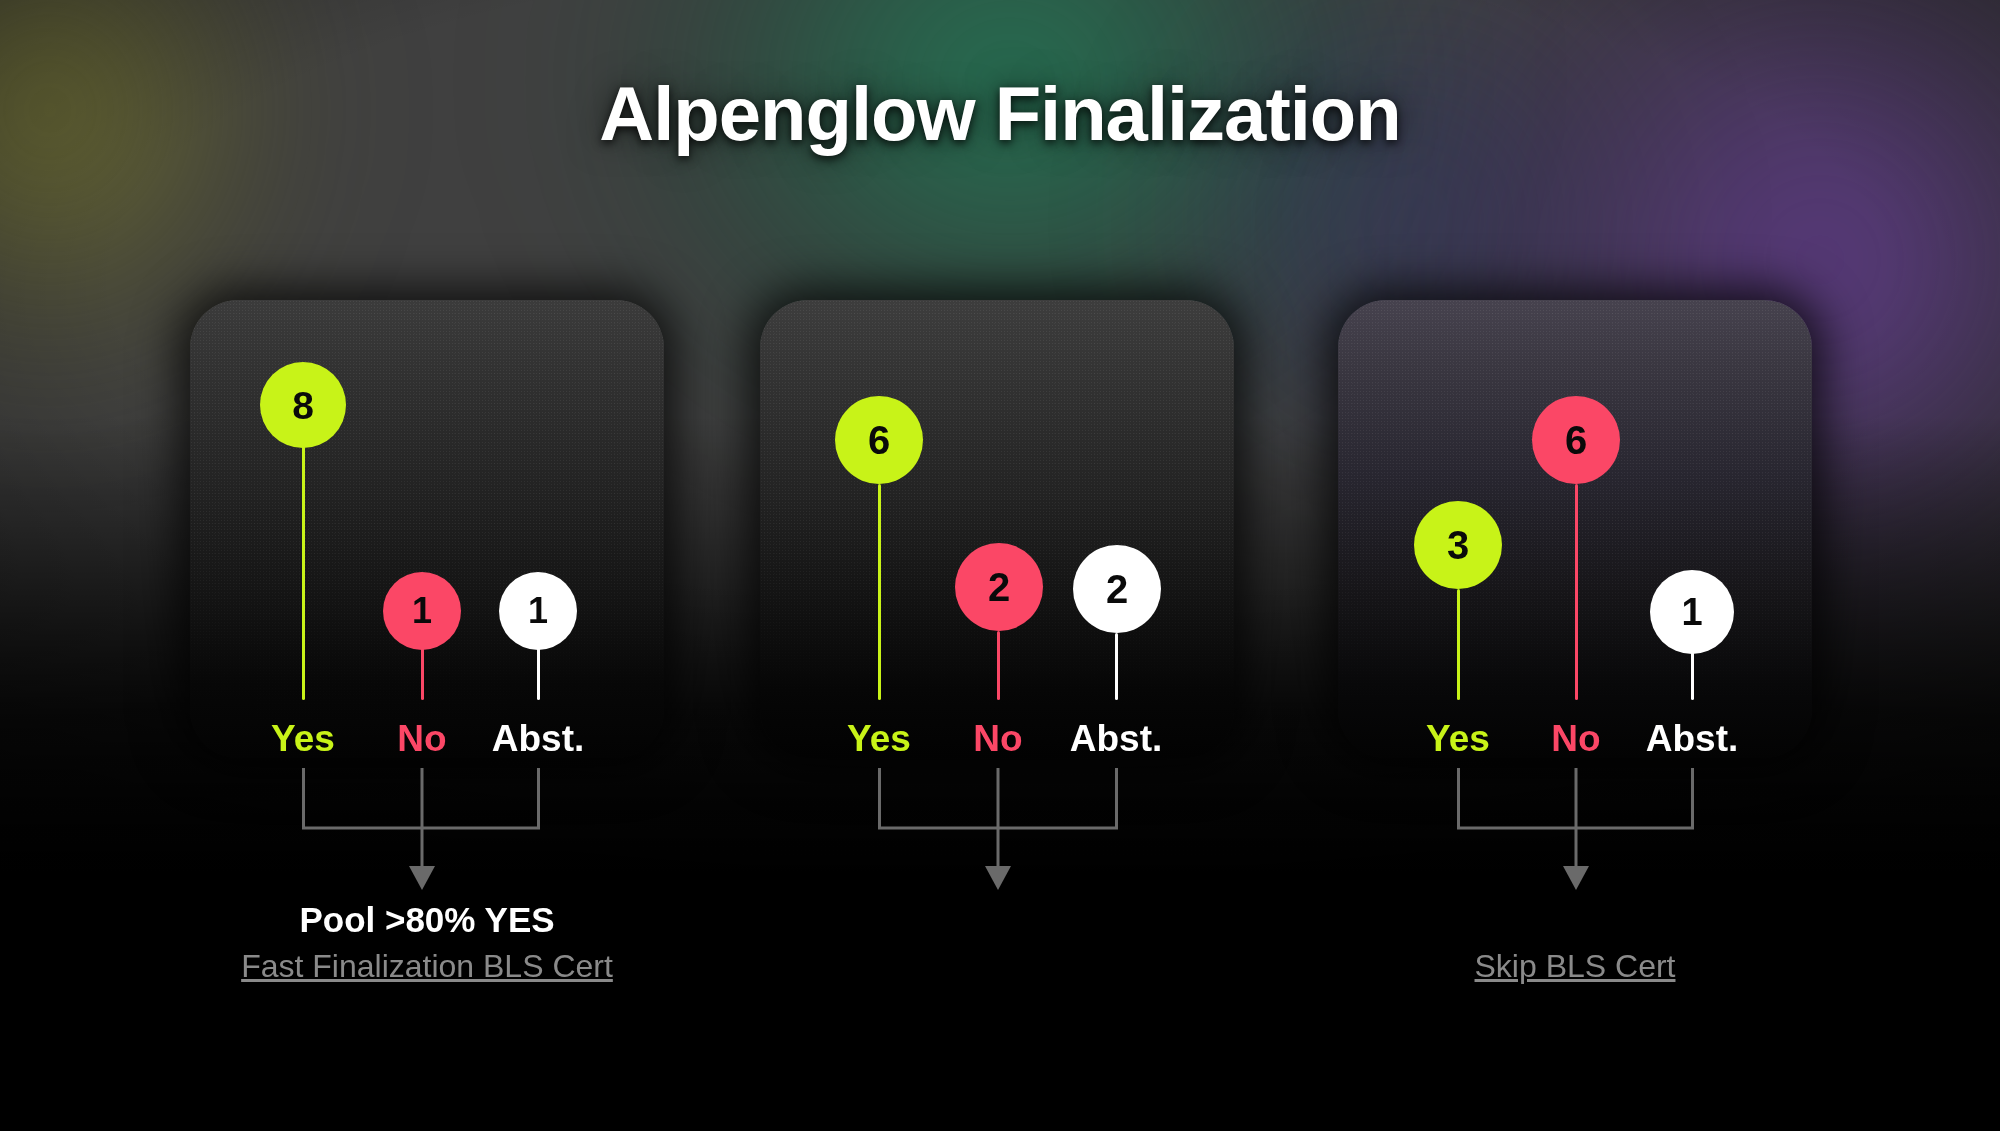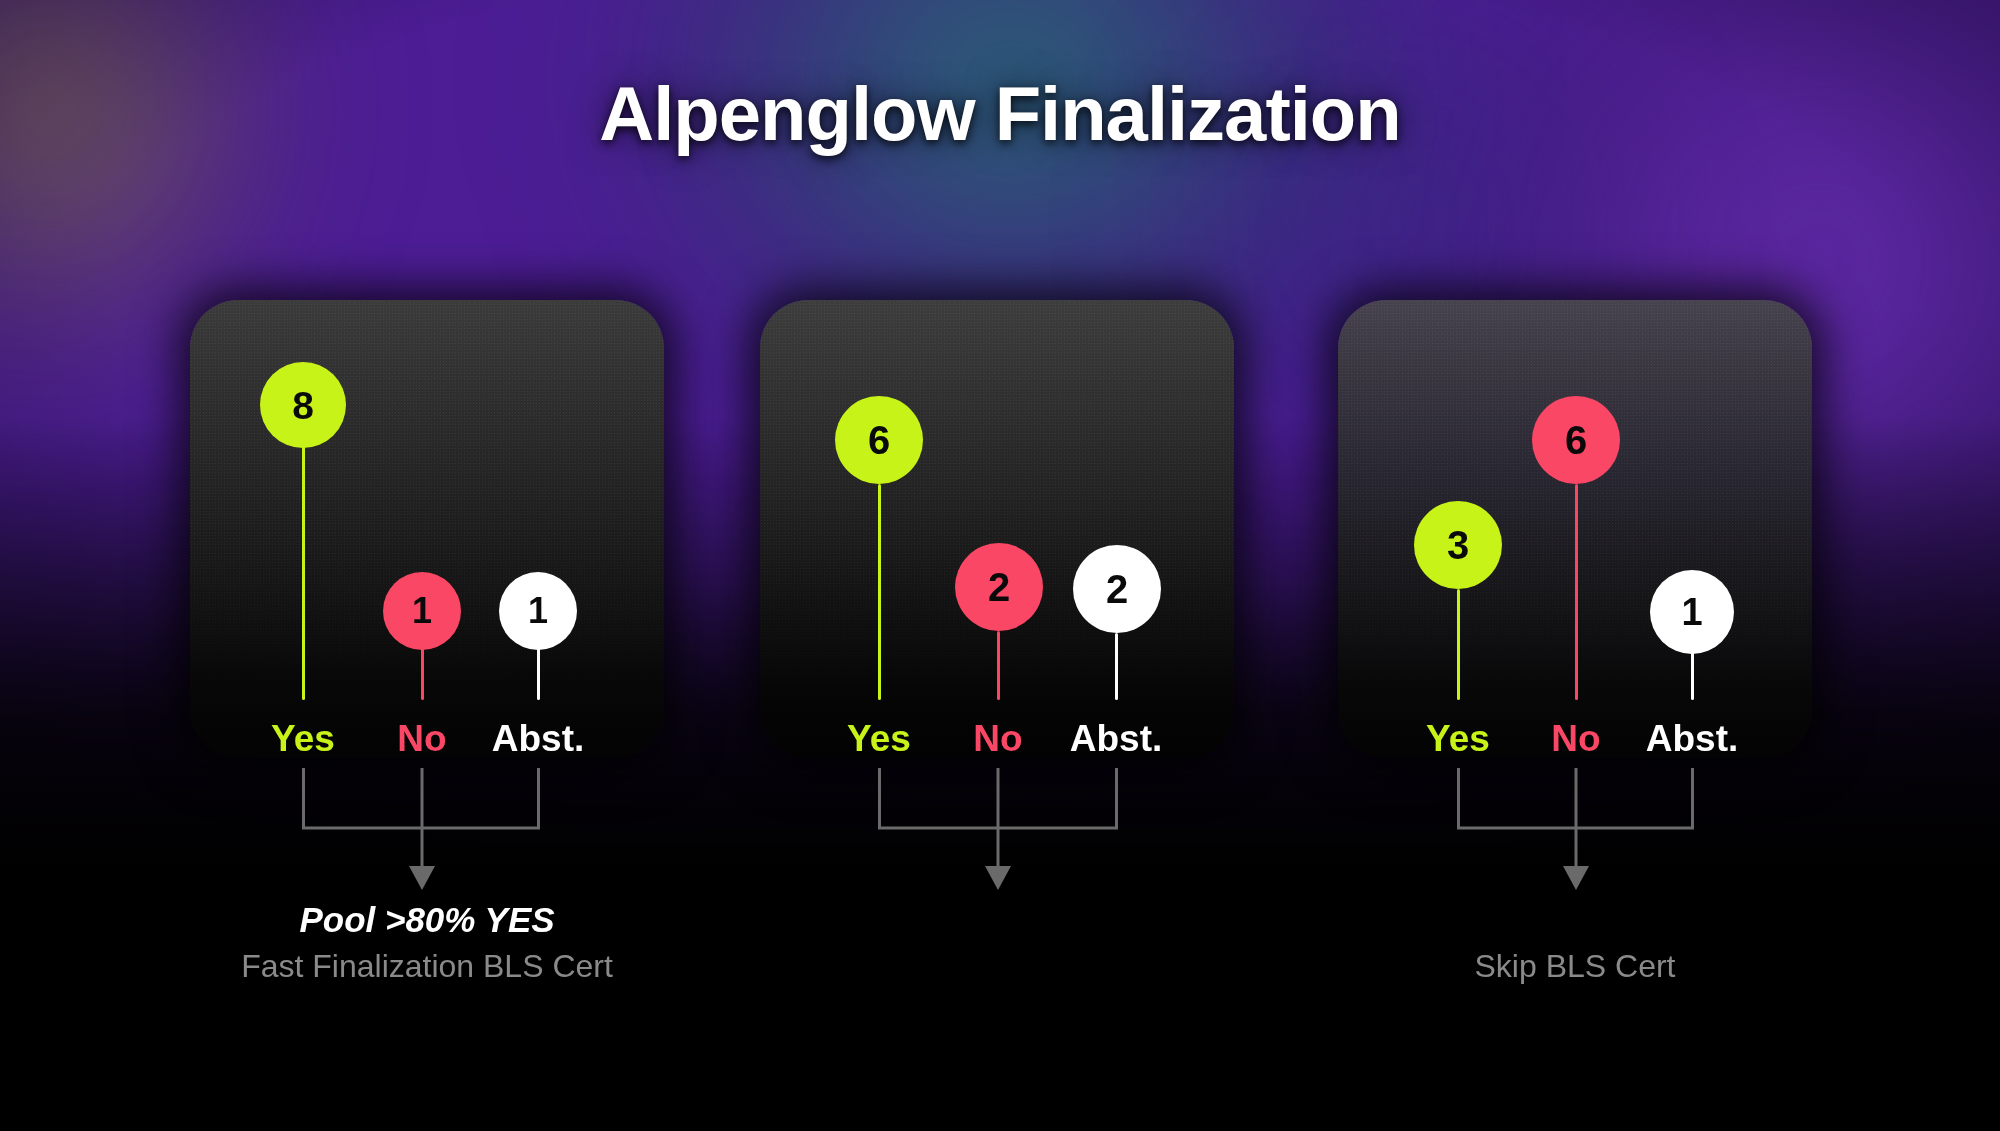--- a/index.html
+++ b/index.html
@@ -5,21 +5,21 @@
   * { margin:0; padding:0; box-sizing:border-box; }
   html, body {
     width:2000px; height:1131px;
     background:#000;
     font-family:"Liberation Sans", sans-serif;
     overflow:hidden;
   }
   #stage {
     position:relative;
     width:2000px; height:991px;
-    background:#4c1d95;
+    background:#404040;
     overflow:hidden;
   }
   
   .glow { position:absolute; border-radius:50%; pointer-events:none; }
   .glow-olive {
     left:-330px; top:-300px; width:760px; height:820px;
     background:radial-gradient(closest-side, rgba(150,150,30,0.50), rgba(90,90,20,0.14) 55%, rgba(0,0,0,0) 78%);
     filter:blur(60px);
   }
   .glow-green {
@@ -110,25 +110,25 @@
     transform:translateX(-50%);
     font-size:37px; font-weight:bold; white-space:nowrap;
   }
 
   
   .bracket { position:absolute; left:0; top:758px; width:474px; height:140px; }
 
   
   .concl-main {
     position:absolute; top:900px; width:474px; text-align:center;
-    font-size:35px; font-weight:bold; color:#ffffff; white-space:nowrap;font-style:italic;
+    font-size:35px; font-weight:bold; color:#ffffff; white-space:nowrap;
   }
   .concl-sub {
     position:absolute; top:948px; width:474px; text-align:center;
-    font-size:32px; font-weight:normal; color:#8a8a8a; white-space:nowrap;
+    font-size:32px; font-weight:normal; color:#8a8a8a; white-space:nowrap;text-decoration:underline;
   }
 </style>
 </head>
 <body>
 
 <div id="stage">
 
   <div class="glow glow-olive"></div>
   <div class="glow glow-green"></div>
   <div class="glow glow-indigo"></div>

